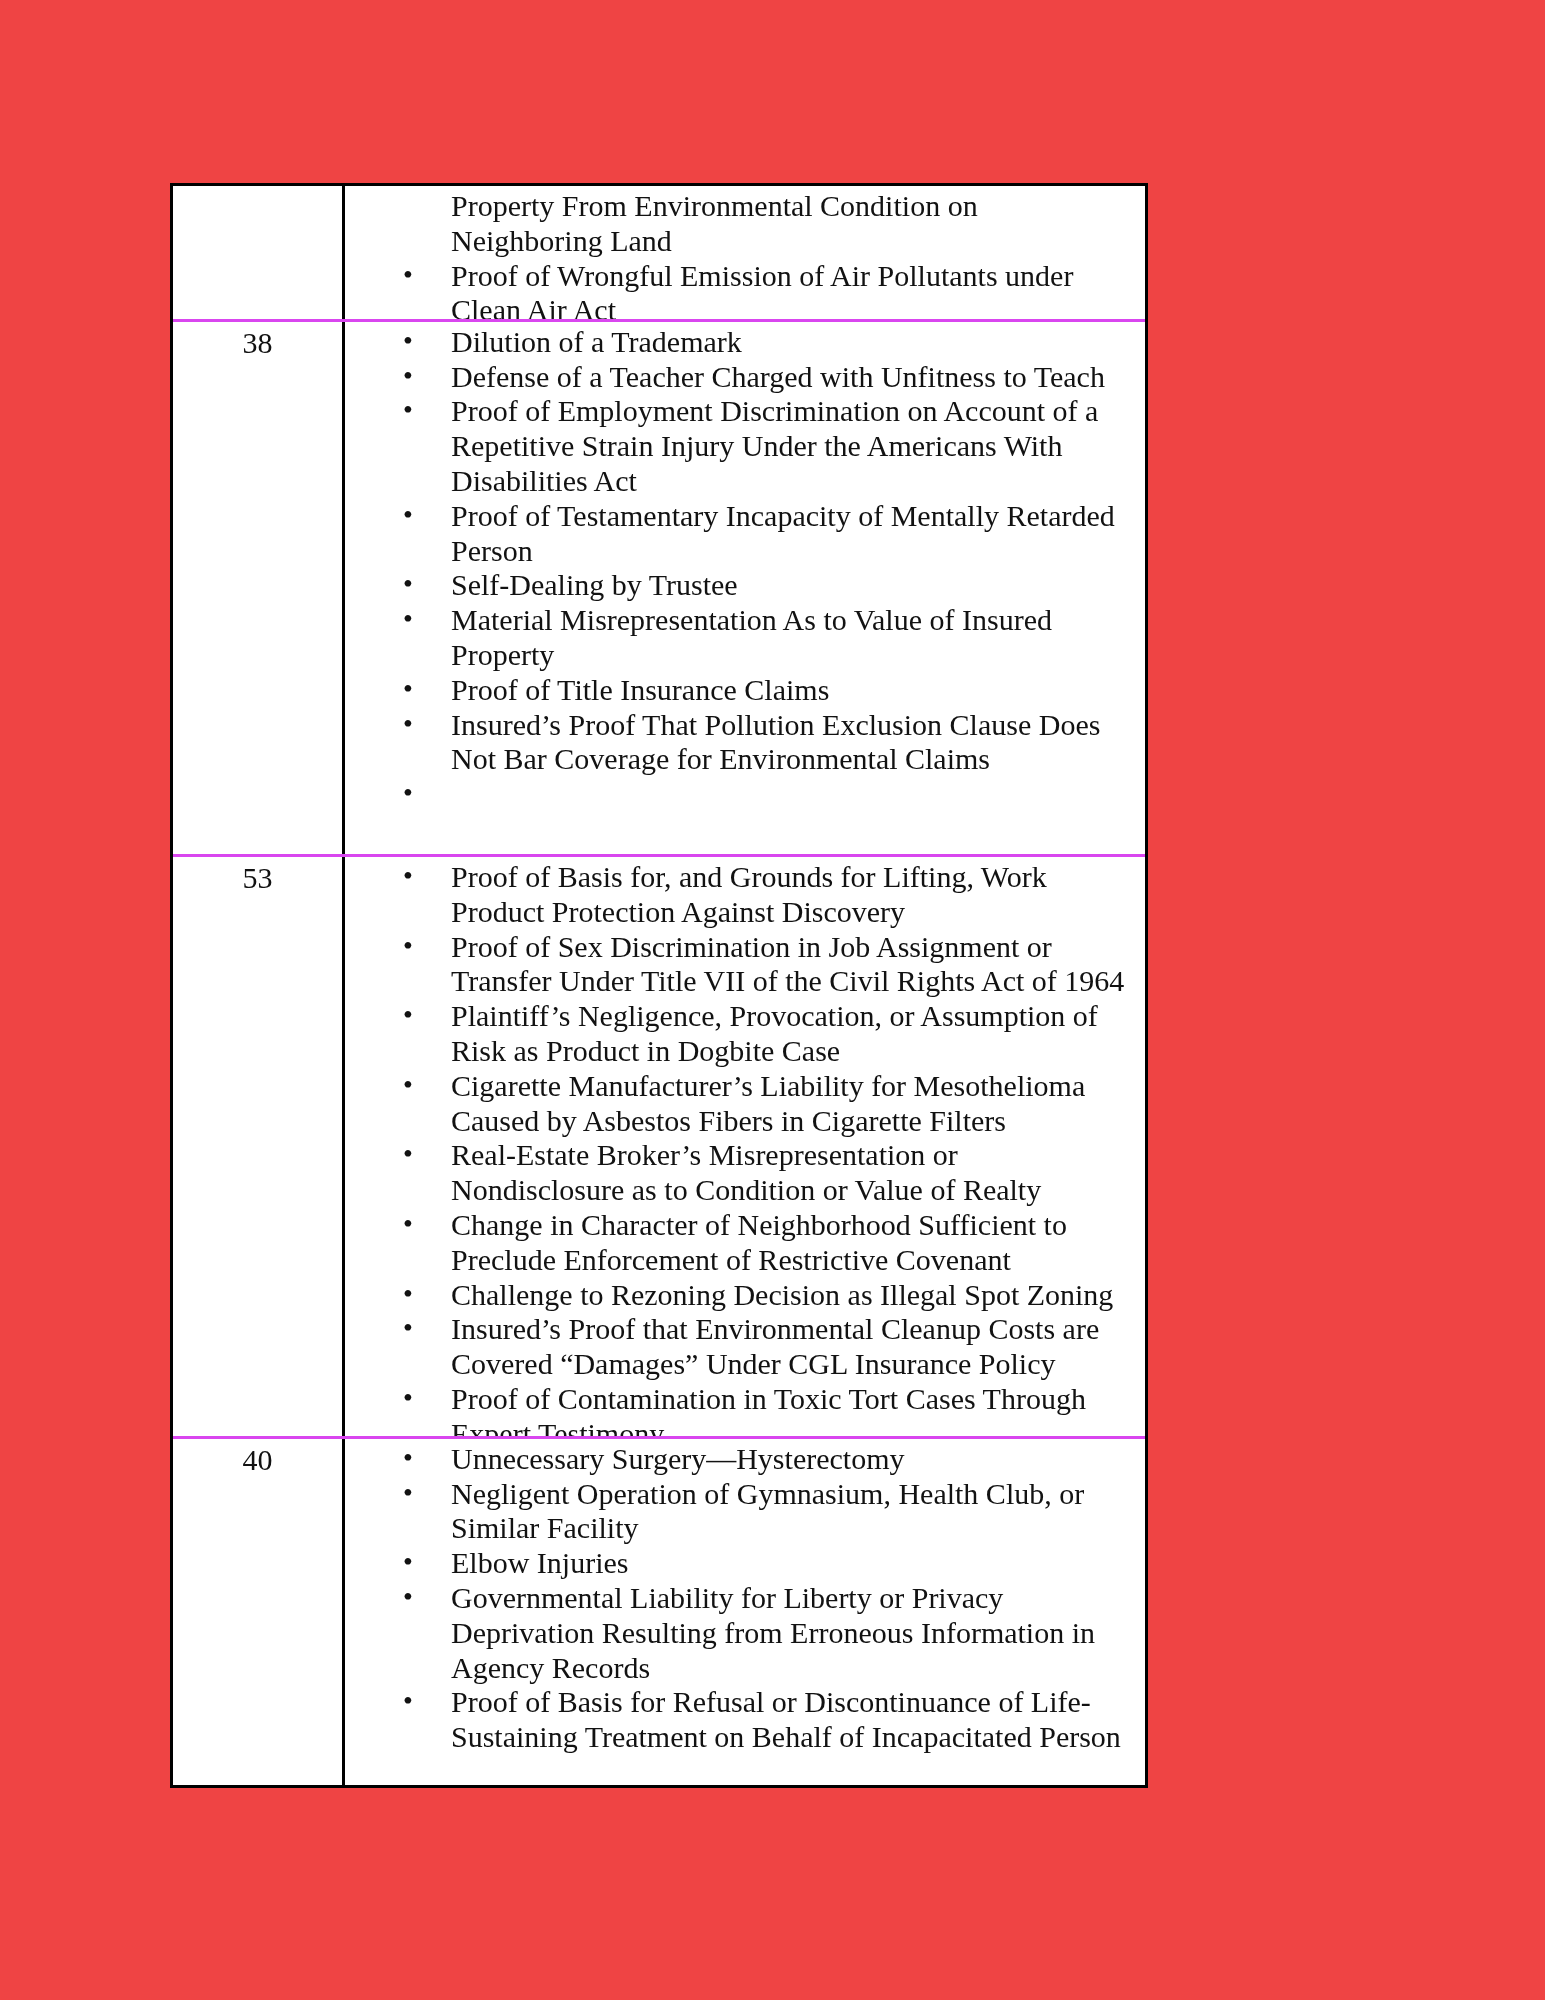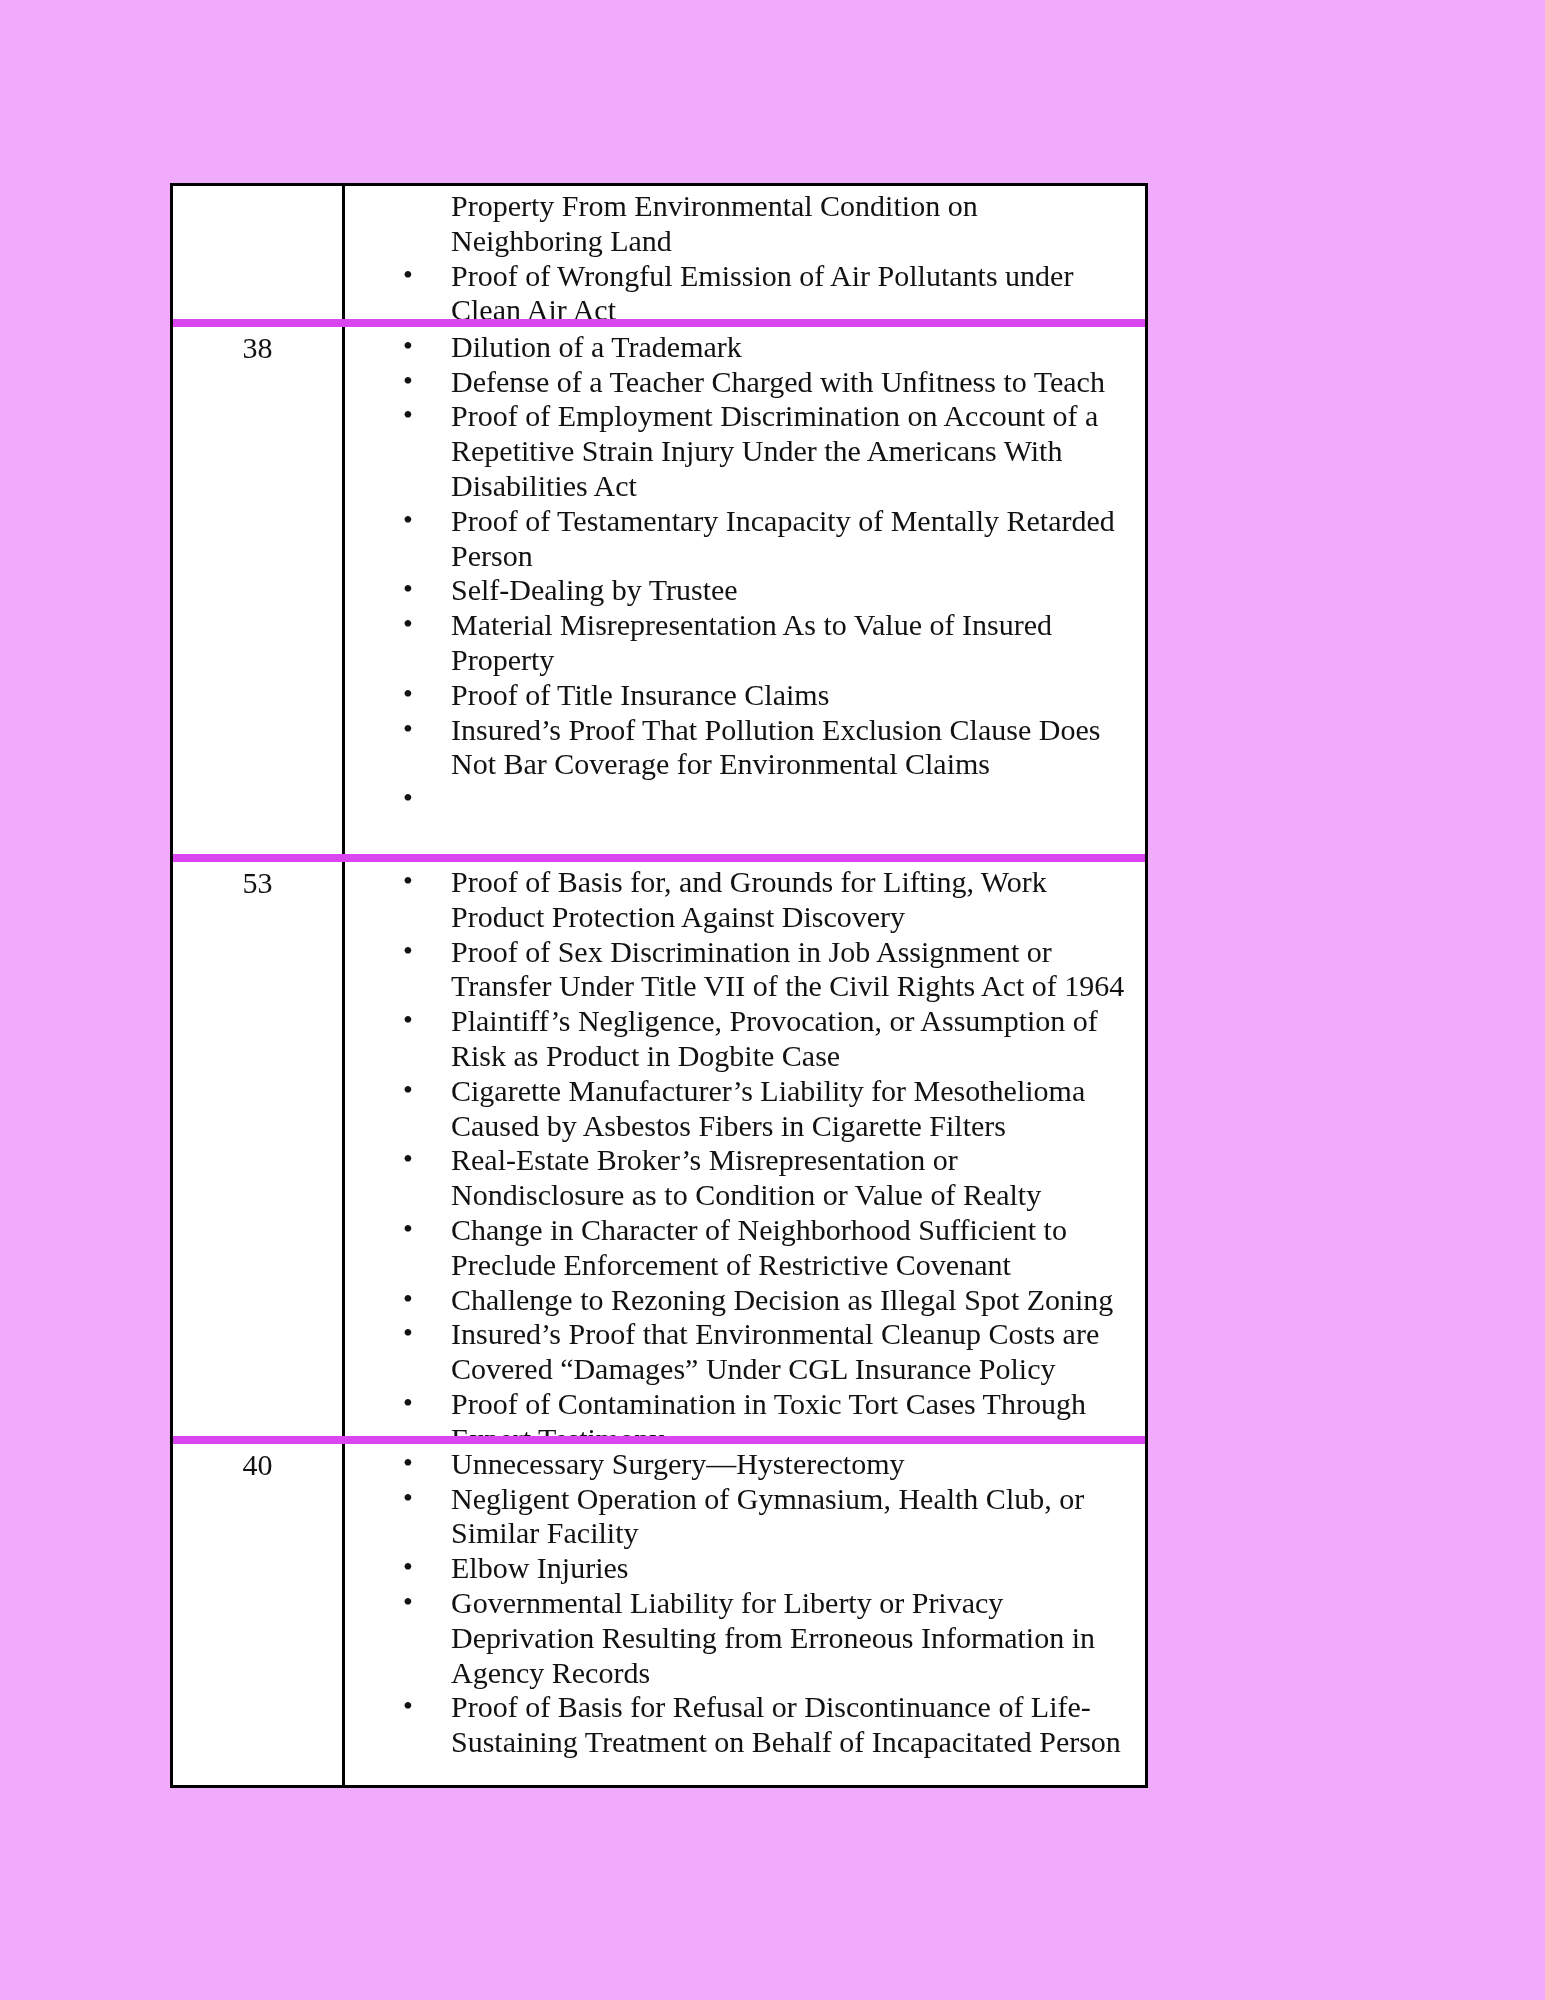--- a/index.html
+++ b/index.html
@@ -8,40 +8,40 @@
     height: 2000px;
     background: #ffffff;
     font-family: "Liberation Serif", "DejaVu Serif", serif;
     color: #121212;
     overflow: hidden;
   }
   .page {
     position: relative;
     width: 1545px;
     height: 2000px;
-    background: #f0abfc;
+    background: #ef4444;
   }
   .toc-table {
     position: absolute;
     left: 170px;
     top: 183px;
     width: 978px;
     height: 1605px;
     border: 3px solid #000000;
     display: flex;
     flex-direction: column;
     background: #ffffff;
   }
   .row {
     display: flex;
     flex-direction: row;
     overflow: hidden;
   }
   .row + .row {
-    border-top: 8px solid #d946ef;
+    border-top: 3px solid #d946ef;
   }
   .row-0  { height: 137px; }
   .row-38 { height: 552px; }
   .row-39 { height: 600px; }
   .row-40 { height: 360px; }
   .cell-num {
     width: 172px;
     flex: 0 0 172px;
     border-right: 3px solid #000000;
     text-align: center;

